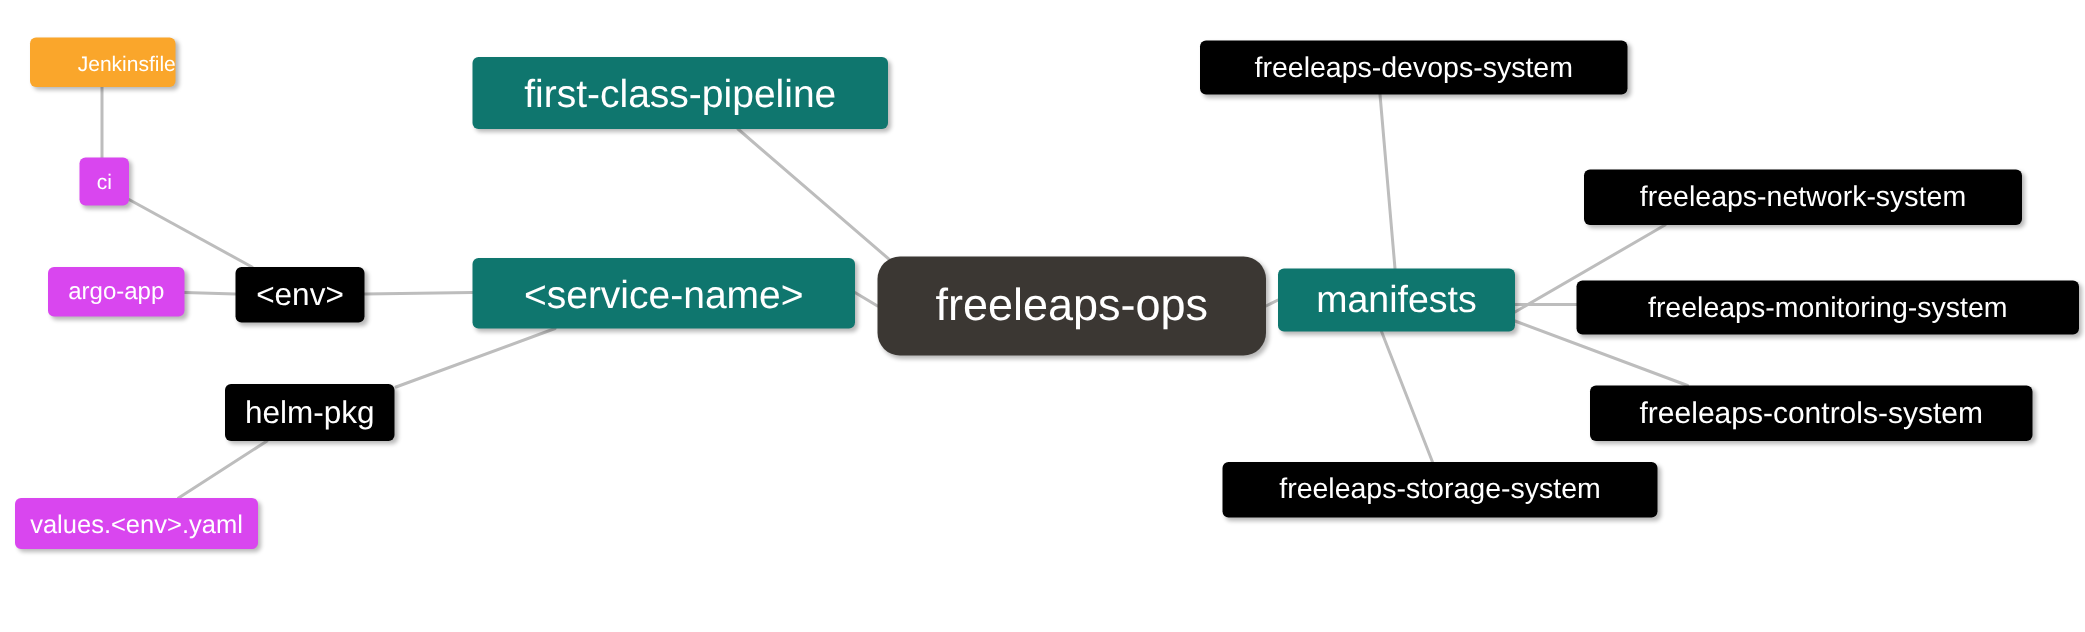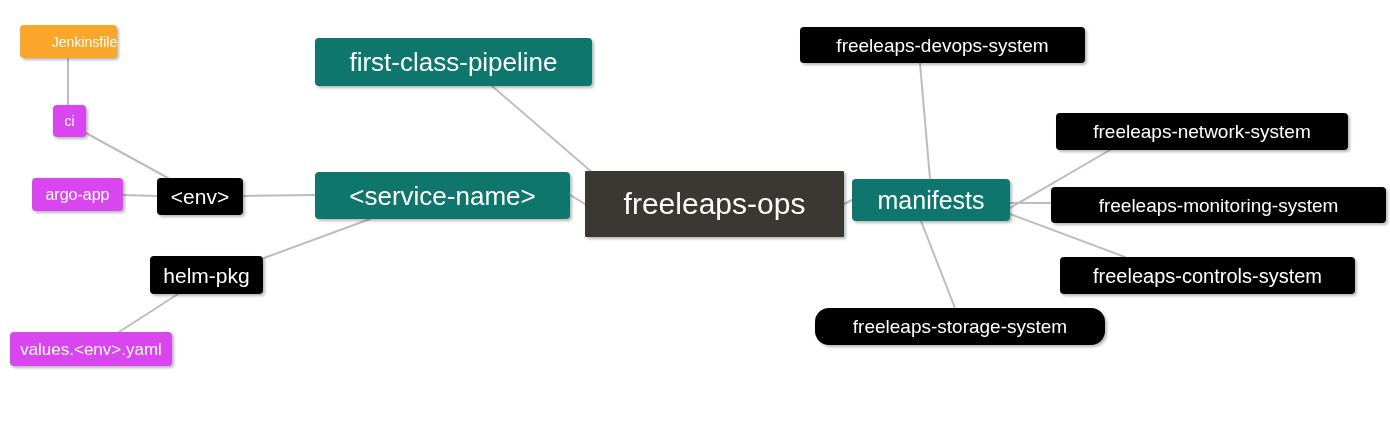--- a/index.html
+++ b/index.html
@@ -37,21 +37,21 @@
     color: #ffffff;
     border-radius: 4px;
     white-space: nowrap;
     box-shadow: 2px 2px 3px rgba(0,0,0,0.28);
     letter-spacing: 0px;
     line-height: 1;
     user-select: none;
   }
   .node.root {
     background: #3b3733;
-    border-radius: 1px;
+    border-radius: 15px;
   }
   .node.blue   { background: #0f766e; }
   .node.green  { background: #000000; }
   .node.red    { background: #d946ef; }
   .node.orange { background: #faa62b; }
 </style>
 </head>
 <body>
 
 <div id="canvas">
@@ -79,15 +79,15 @@
       <div class="node green" style="left: 157px; top: 178px; width: 86px; height: 37px; font-size: 21px;">&lt;env&gt;</div>
       <div class="node green" style="left: 150px; top: 256px; width: 113px; height: 38px; font-size: 21px;">helm-pkg</div>
       <div class="node orange" style="left: 20px; top: 25px; width: 97px; height: 33px; font-size: 14px; padding-left: 32px;">Jenkinsfile</div>
       <div class="node red" style="left: 53px; top: 105px; width: 33px; height: 32px; font-size: 14px;">ci</div>
       <div class="node red" style="left: 32px; top: 178px; width: 91px; height: 33px; font-size: 16px;">argo-app</div>
       <div class="node red" style="left: 10px; top: 332px; width: 162px; height: 34px; font-size: 17px;">values.&lt;env&gt;.yaml</div>
       <div class="node green" style="left: 800px; top: 27px; width: 285px; height: 36px; font-size: 19px;">freeleaps-devops-system</div>
       <div class="node green" style="left: 1056px; top: 113px; width: 292px; height: 37px; font-size: 19px;">freeleaps-network-system</div>
       <div class="node green" style="left: 1051px; top: 187px; width: 335px; height: 36px; font-size: 19px;">freeleaps-monitoring-system</div>
       <div class="node green" style="left: 1060px; top: 257px; width: 295px; height: 37px; font-size: 20px;">freeleaps-controls-system</div>
-      <div class="node green" style="left: 815px; top: 308px; width: 290px; height: 37px; font-size: 19px; border-radius: 14px;">freeleaps-storage-system</div>
+      <div class="node green" style="left: 815px; top: 308px; width: 290px; height: 37px; font-size: 19px;">freeleaps-storage-system</div>
     </div>
 </div>
 
 </body></html>

